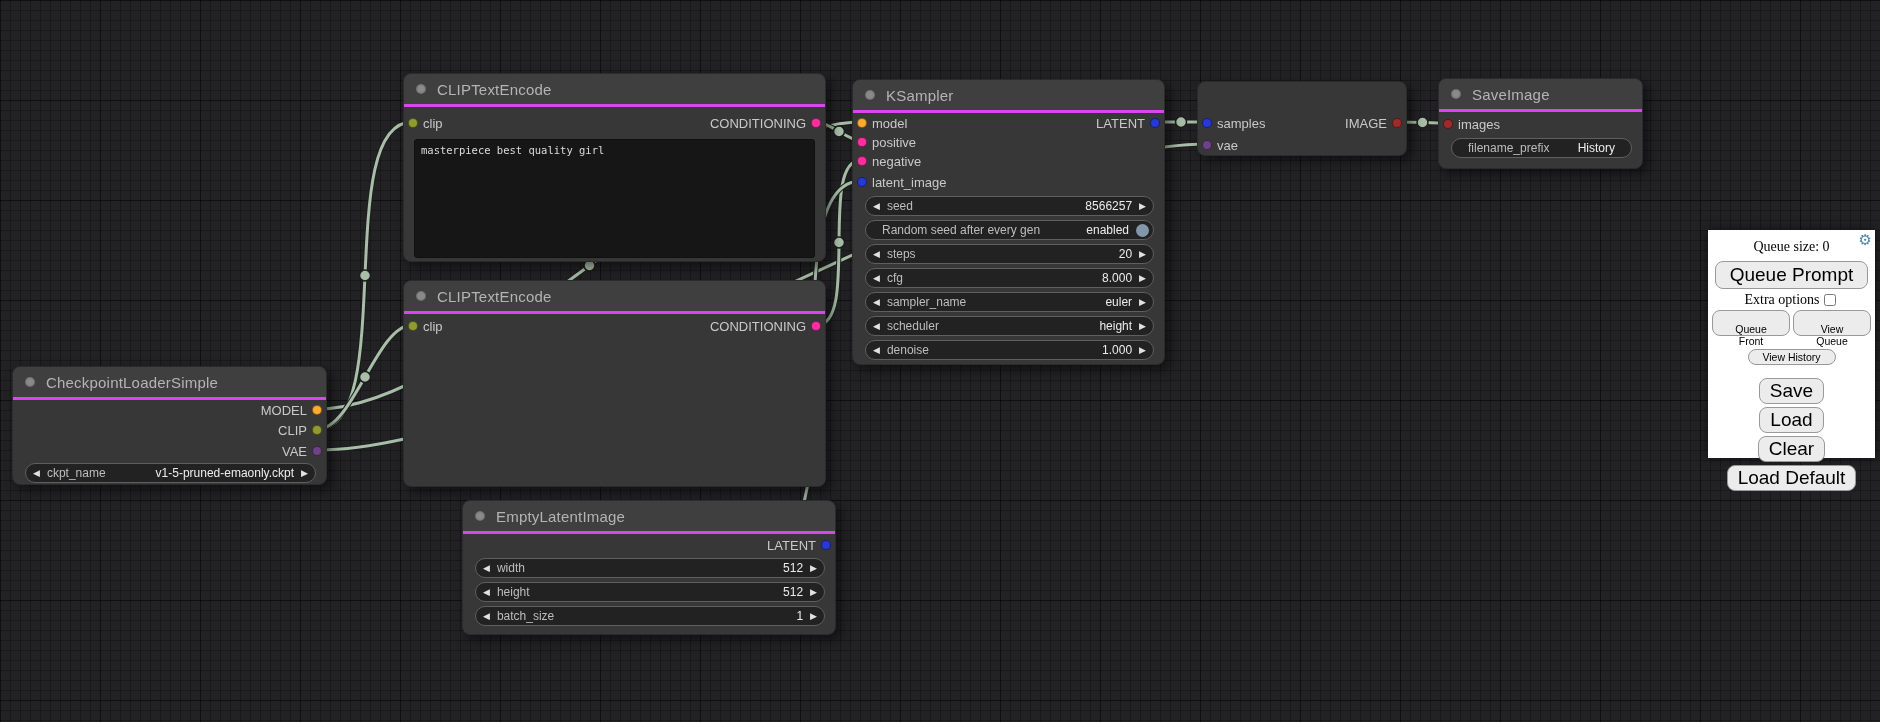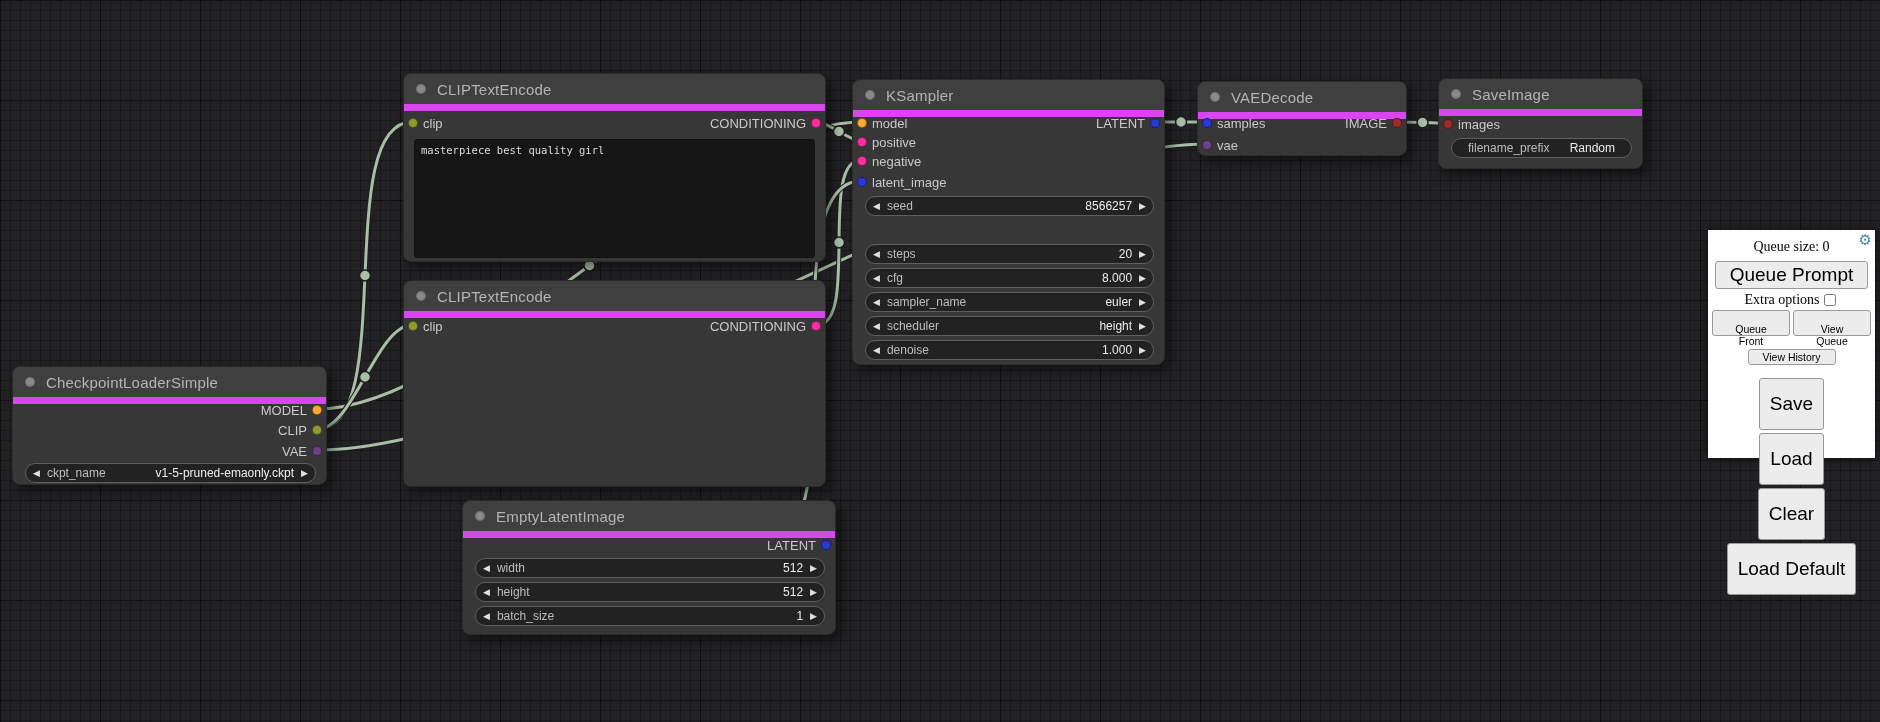--- a/index.html
+++ b/index.html
@@ -16,21 +16,21 @@
   }
   #links{position:absolute;left:0;top:0;z-index:1;}
   #graph{position:absolute;left:0;top:0;width:100%;height:100%;z-index:2;}
 
   .node{
     position:absolute;background:#373737;border:1px solid #2b2b2b;border-radius:8px;
     box-shadow:5px 5px 12px rgba(0,0,0,.5);box-sizing:border-box;
   }
   .node-title{
     height:30px;background:#3f3f3f;border-radius:7px 7px 0 0;
-    border-bottom:7px solid #d946ef;display:flex;align-items:center;
+    border-bottom:3px solid #d946ef;display:flex;align-items:center;
     color:#b4b4b4;font-size:15px;letter-spacing:.2px;
   }
   .collapse-dot{width:10px;height:10px;border-radius:50%;background:#8a8a8a;
     margin:0 11px 0 12px;flex:0 0 auto;box-shadow:inset 0 0 2px rgba(0,0,0,.5);}
   .slot-dot{position:absolute;width:10px;height:10px;border-radius:50%;
     border:1px solid rgba(0,0,0,.45);box-sizing:border-box;transform:translateY(-50%);}
   .slot-dot.in{left:4px;} .slot-dot.out{right:4px;}
   .slot-label{position:absolute;color:#c9c9c9;font-size:13px;transform:translateY(-50%);white-space:nowrap;}
   .slot-label.in{left:19px;} .slot-label.out{right:19px;}
   .widget{
@@ -54,29 +54,29 @@
   .menu{
     position:absolute;left:1708px;top:230px;width:167px;height:228px;z-index:3;
     background:#ffffff;color:#000;box-shadow:0 0 10px rgba(0,0,0,.6);
     font-family:"Liberation Serif",serif;box-sizing:border-box;
   }
   .menu-top{position:relative;height:20px;text-align:center;font-size:14px;padding-top:9px;}
   .gear{position:absolute;right:3px;top:1px;font-size:15px;color:#4e87ab;cursor:pointer;
     font-family:"DejaVu Sans",sans-serif;}
   .menu button{
     font-family:"Liberation Sans",sans-serif;background:#ececec;border:1px solid #999;
-    border-radius:3px;color:#000;display:block;cursor:pointer;
+    border-radius:8px;color:#000;display:block;cursor:pointer;
   }
   .qp{width:153px;height:28px;margin:2px auto;font-size:19px;}
   .extra{font-size:14px;text-align:center;height:18px;margin:1px 0;}
   .extra input{width:12px;height:12px;vertical-align:-2px;margin-left:4px;}
   .row2{display:flex;gap:3px;padding:0 4px;}
   .row2 button{flex:1;height:16px;font-size:10.5px;padding:12px;}
   .vh{width:88px;height:16px;font-size:10.5px;margin:13px auto;padding:0;}
-  .big{font-size:19px;margin:3px auto;padding:14px 10px;}
+  .big{font-size:19px;margin:3px auto;padding:1px 10px;}
   .big.save{margin-top:13px;}
 </style>
 </head>
 <body>
 
 <svg id="links" width="1880" height="722">
     <path d="M 318 409 C 471.54518878818703 409, 707.454811211813 122, 861 122" fill="none" stroke="#1d1d1d" stroke-width="5"></path>
     <path d="M 318 409 C 471.54518878818703 409, 707.454811211813 122, 861 122" fill="none" stroke="#a8bea8" stroke-width="3"></path>
     <circle cx="589.5" cy="265.5" r="5.5" fill="#a8bea8" stroke="#1d1d1d" stroke-width="1.5"></circle>
     <path d="M 318 429 C 398.2671321276648 429, 331.7328678723352 122, 412 122" fill="none" stroke="#1d1d1d" stroke-width="5"></path>
@@ -158,20 +158,25 @@
       <span class="slot-dot in" style="top:102px;background:#2838d4"></span>
              <span class="slot-label in" style="top:102px">latent_image</span>
       <span class="slot-dot out" style="top:43px;background:#2838d4"></span>
              <span class="slot-label out" style="top:43px">LATENT</span>
       <div class="widget" style="top:116px">
         <span class="arrow">◀</span>
         <span class="wlabel">seed</span>
         <span class="wvalue">8566257</span>
         <span class="arrow">▶</span>
       </div>
+      <div class="widget" style="top:140px">
+        <span class="wlabel pad">Random seed after every gen</span>
+        <span class="wvalue">enabled</span>
+        <span class="toggle-dot"></span>
+      </div>
       <div class="widget" style="top:164px">
         <span class="arrow">◀</span>
         <span class="wlabel">steps</span>
         <span class="wvalue">20</span>
         <span class="arrow">▶</span>
       </div>
       <div class="widget" style="top:188px">
         <span class="arrow">◀</span>
         <span class="wlabel">cfg</span>
         <span class="wvalue">8.000</span>
@@ -190,41 +195,37 @@
         <span class="arrow">▶</span>
       </div>
       <div class="widget" style="top:260px">
         <span class="arrow">◀</span>
         <span class="wlabel">denoise</span>
         <span class="wvalue">1.000</span>
         <span class="arrow">▶</span>
       </div>
     </div>
     <div class="node" style="left: 1197px; top: 81px; width: 210px; height: 75px;">
-      <div class="node-title">
-      <span class="collapse-dot"></span>
-      <span>VAEDecode</span>
-      </div>
       <span class="slot-dot in" style="top:41px;background:#2838d4"></span>
              <span class="slot-label in" style="top:41px">samples</span>
       <span class="slot-dot in" style="top:63px;background:#6e4286"></span>
              <span class="slot-label in" style="top:63px">vae</span>
       <span class="slot-dot out" style="top:41px;background:#9e2b2b"></span>
              <span class="slot-label out" style="top:41px">IMAGE</span>
     </div>
     <div class="node" style="left: 1438px; top: 78px; width: 205px; height: 91px;">
       <div class="node-title">
       <span class="collapse-dot"></span>
       <span>SaveImage</span>
       </div>
       <span class="slot-dot in" style="top:45px;background:#9e2b2b"></span>
              <span class="slot-label in" style="top:45px">images</span>
       <div class="widget" style="top:59px">
         <span class="wlabel pad">filename_prefix</span>
-        <span class="wvalue pad-r">Random</span>
+        <span class="wvalue pad-r">History</span>
       </div>
     </div>
     <div class="node" style="left: 462px; top: 500px; width: 374px; height: 135px;">
       <div class="node-title">
       <span class="collapse-dot"></span>
       <span>EmptyLatentImage</span>
       </div>
       <span class="slot-dot out" style="top:44px;background:#2838d4"></span>
              <span class="slot-label out" style="top:44px">LATENT</span>
       <div class="widget" style="top:57px">

